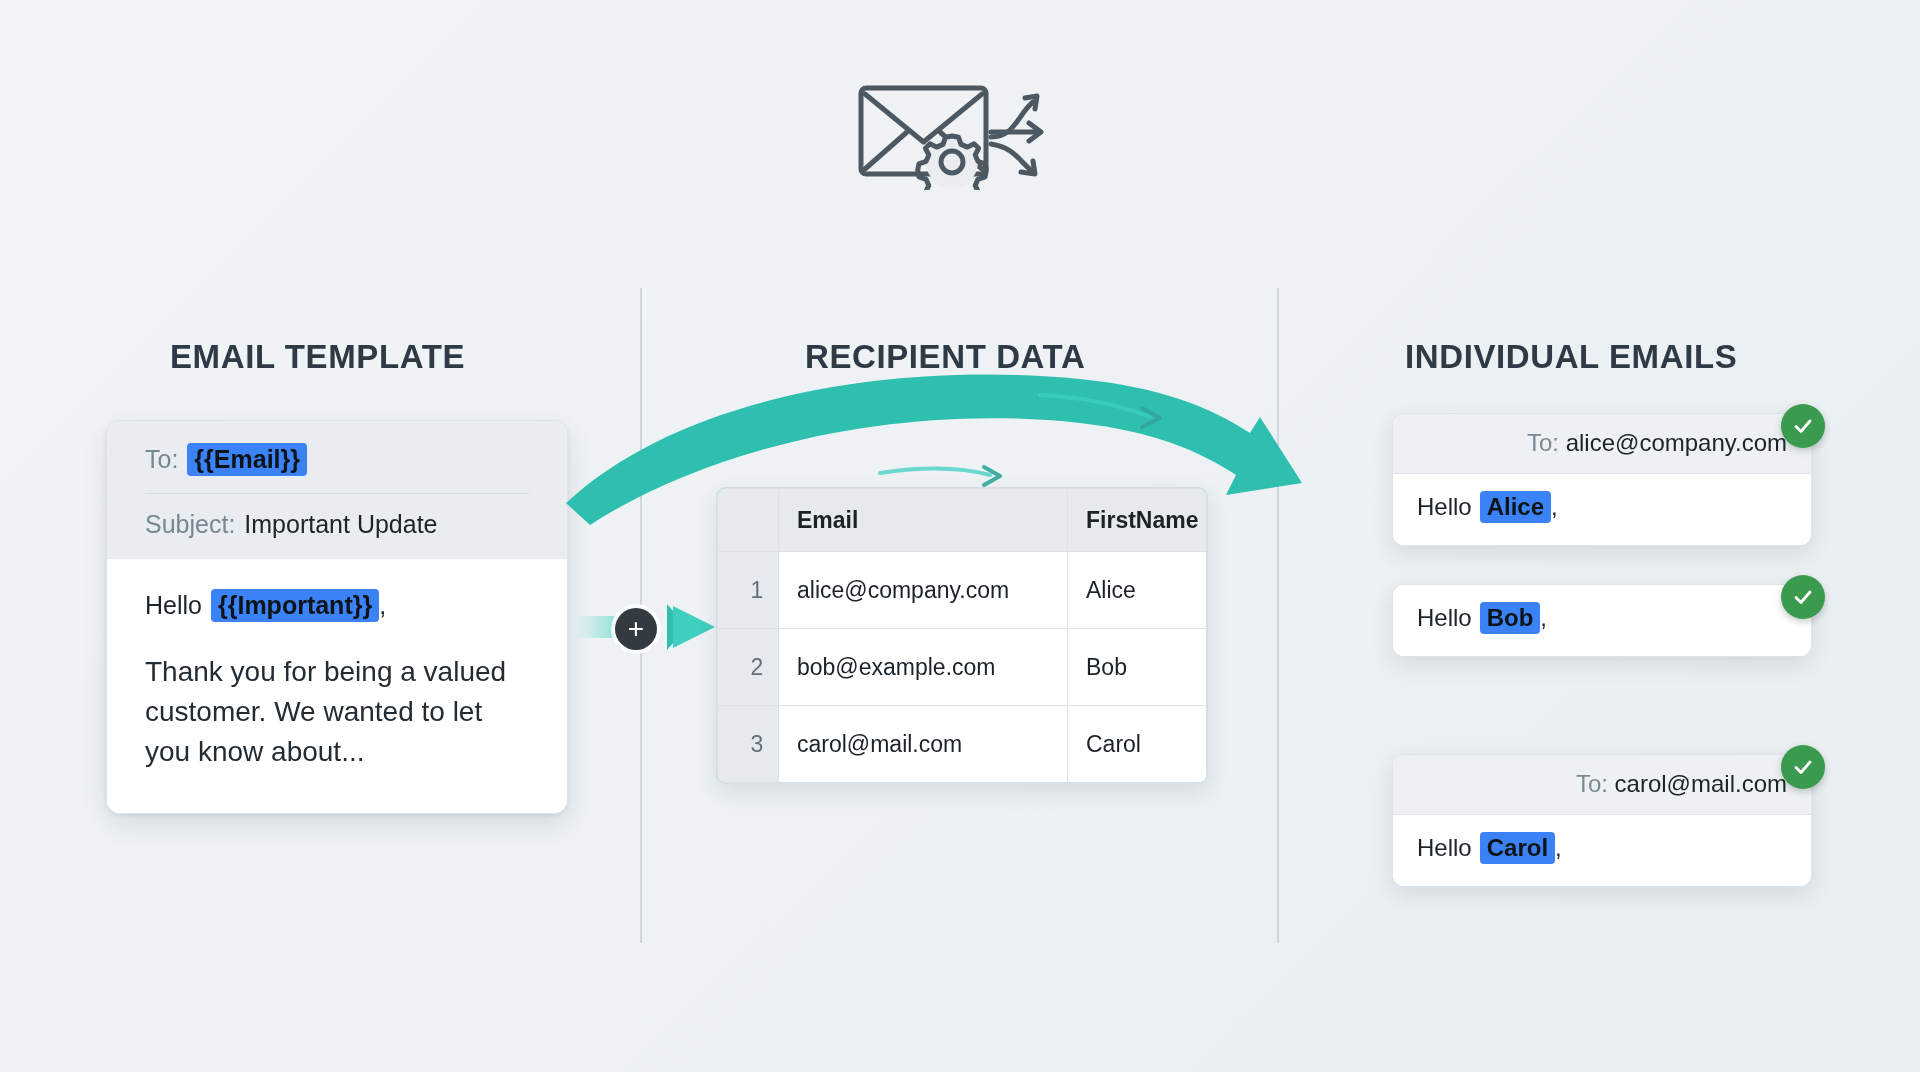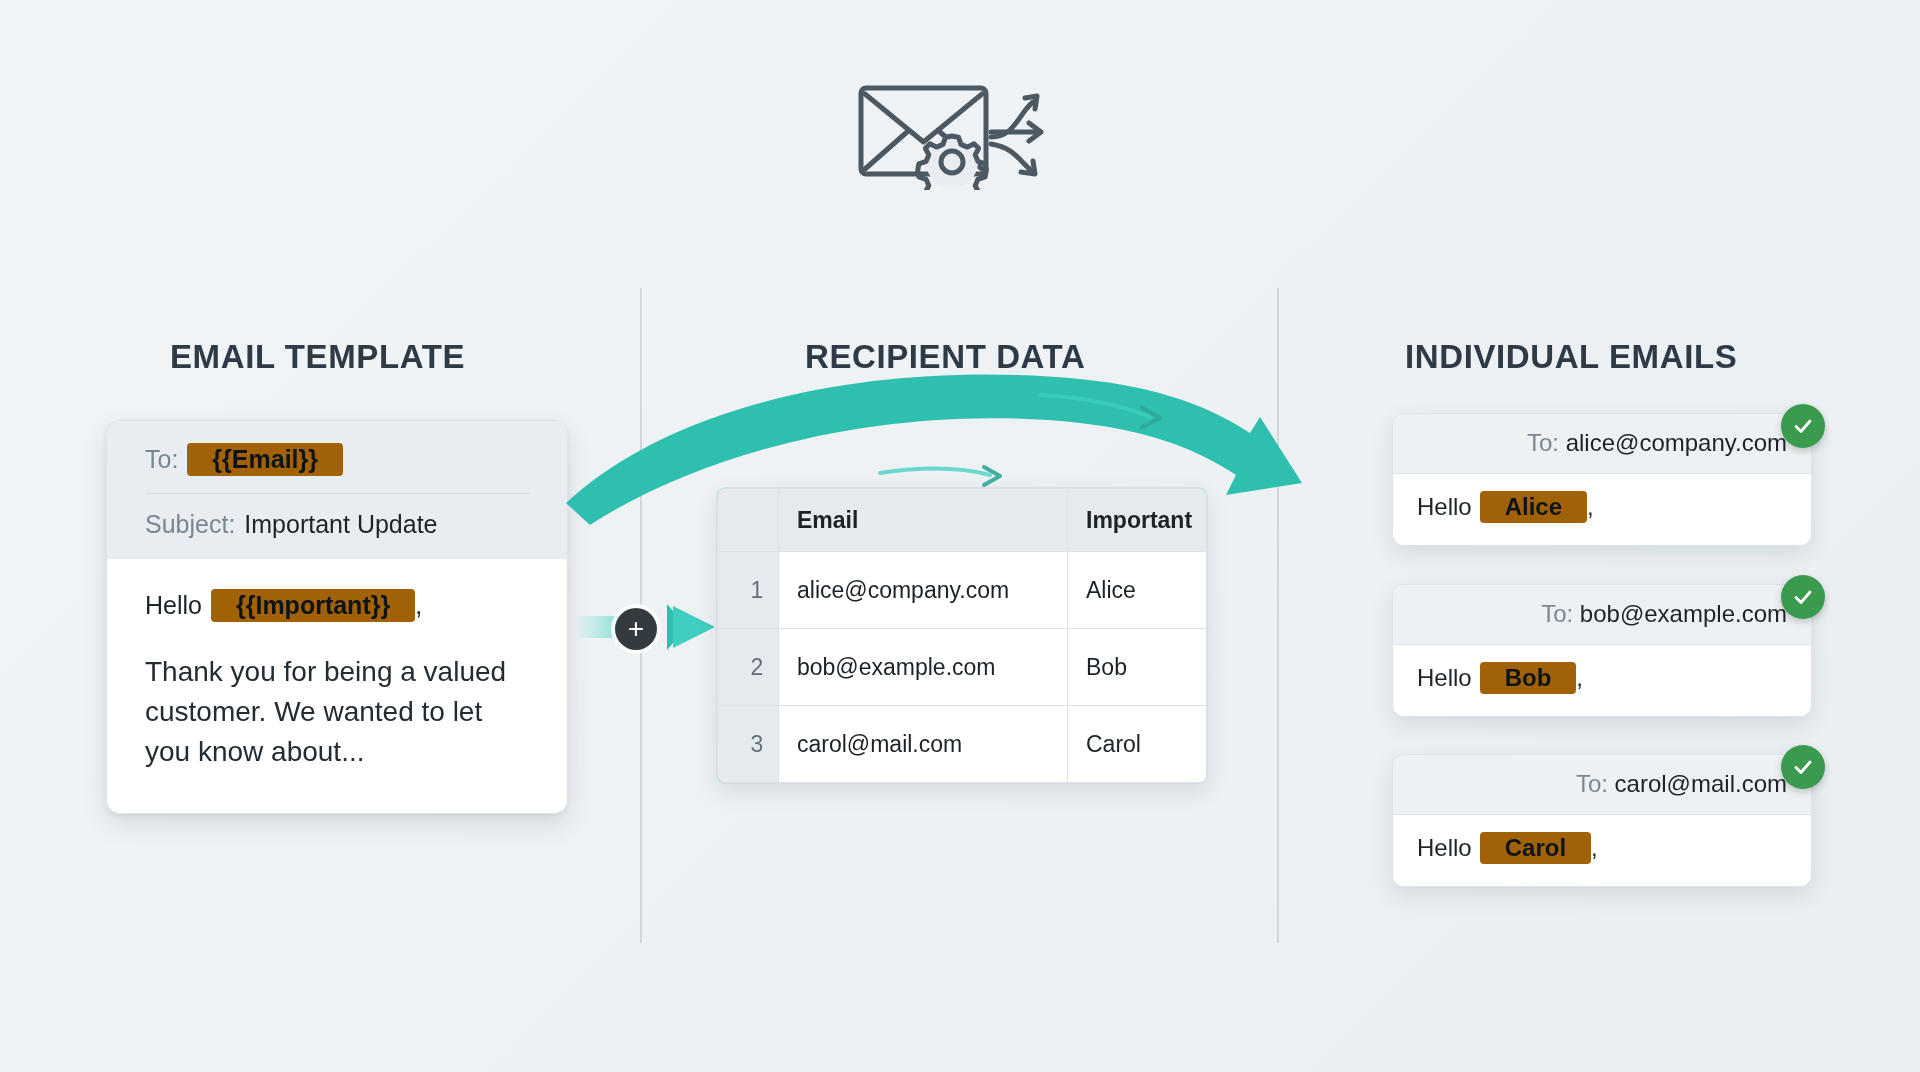--- a/index.html
+++ b/index.html
@@ -97,25 +97,25 @@
     white-space: nowrap;
     margin-bottom: 30px;
   }
   .greet .lead { margin-right: 9px; }
   .para {
     font-size: 28px;
     line-height: 1.42;
     color: #242c33;
   }
   .tag {
-    background: #a16207;
+    background: #3b82f6;
     color: #0d1418;
     font-weight: bold;
     border-radius: 4px;
-    padding: 2px 25px;
+    padding: 2px 7px;
     display: inline-block;
   }
   .comma { color: #1d2429; }
 
   
   .connector {
     position: absolute;
     left: 575px;
     top: 598px;
     width: 160px;
@@ -311,21 +311,21 @@
     </svg>
   </div>
   <div class="plus-badge">+</div>
 
   <div class="table-wrap">
     <table class="recipients">
       <thead>
         <tr>
           <th class="idx"></th>
           <th>Email</th>
-          <th>Important</th>
+          <th>FirstName</th>
         </tr>
       </thead>
       <tbody>
         <tr>
           <td class="idx">1</td>
           <td class="email">alice@company.com</td>
           <td>Alice</td>
         </tr>
         <tr>
           <td class="idx">2</td>
@@ -364,24 +364,20 @@
       <span class="comma">,</span>
     </div>
   </div>
   <div class="check-badge b1">
     <svg viewBox="0 0 24 24" width="24" height="24">
       <path d="M5 12.5 L10 17.5 L19 7" fill="none" stroke="#ffffff" stroke-width="2.8" stroke-linecap="round" stroke-linejoin="round"></path>
     </svg>
   </div>
 
   <div class="out-card c2">
-    <div class="out-head">
-      <span class="lbl">To:</span>
-      <span>bob@example.com</span>
-    </div>
     <div class="out-body">
       <span class="lead">Hello</span>
       <span class="tag">Bob</span>
       <span class="comma">,</span>
     </div>
   </div>
   <div class="check-badge b2">
     <svg viewBox="0 0 24 24" width="24" height="24">
       <path d="M5 12.5 L10 17.5 L19 7" fill="none" stroke="#ffffff" stroke-width="2.8" stroke-linecap="round" stroke-linejoin="round"></path>
     </svg>

